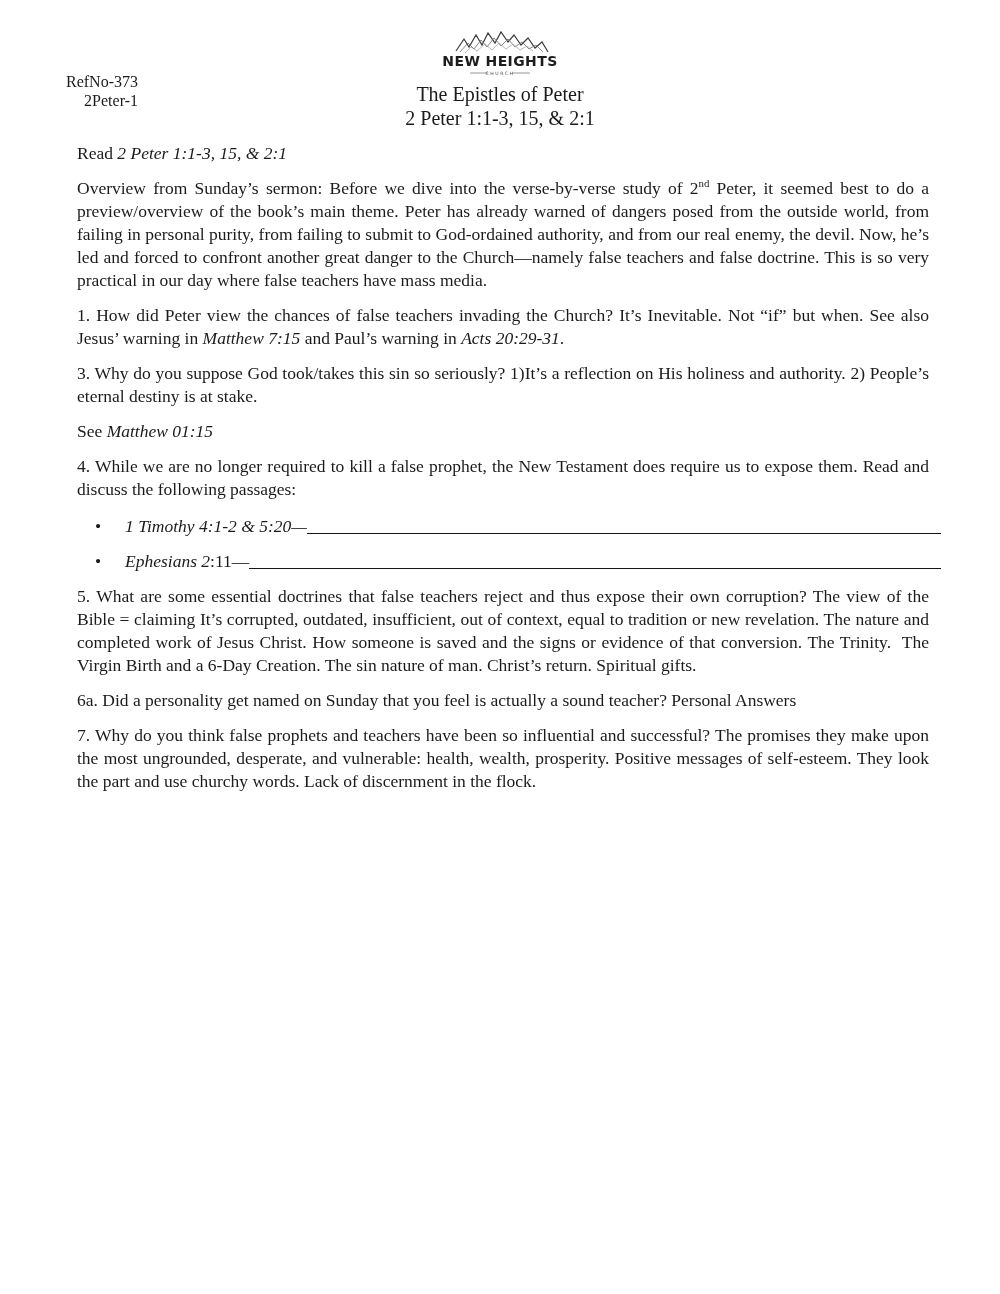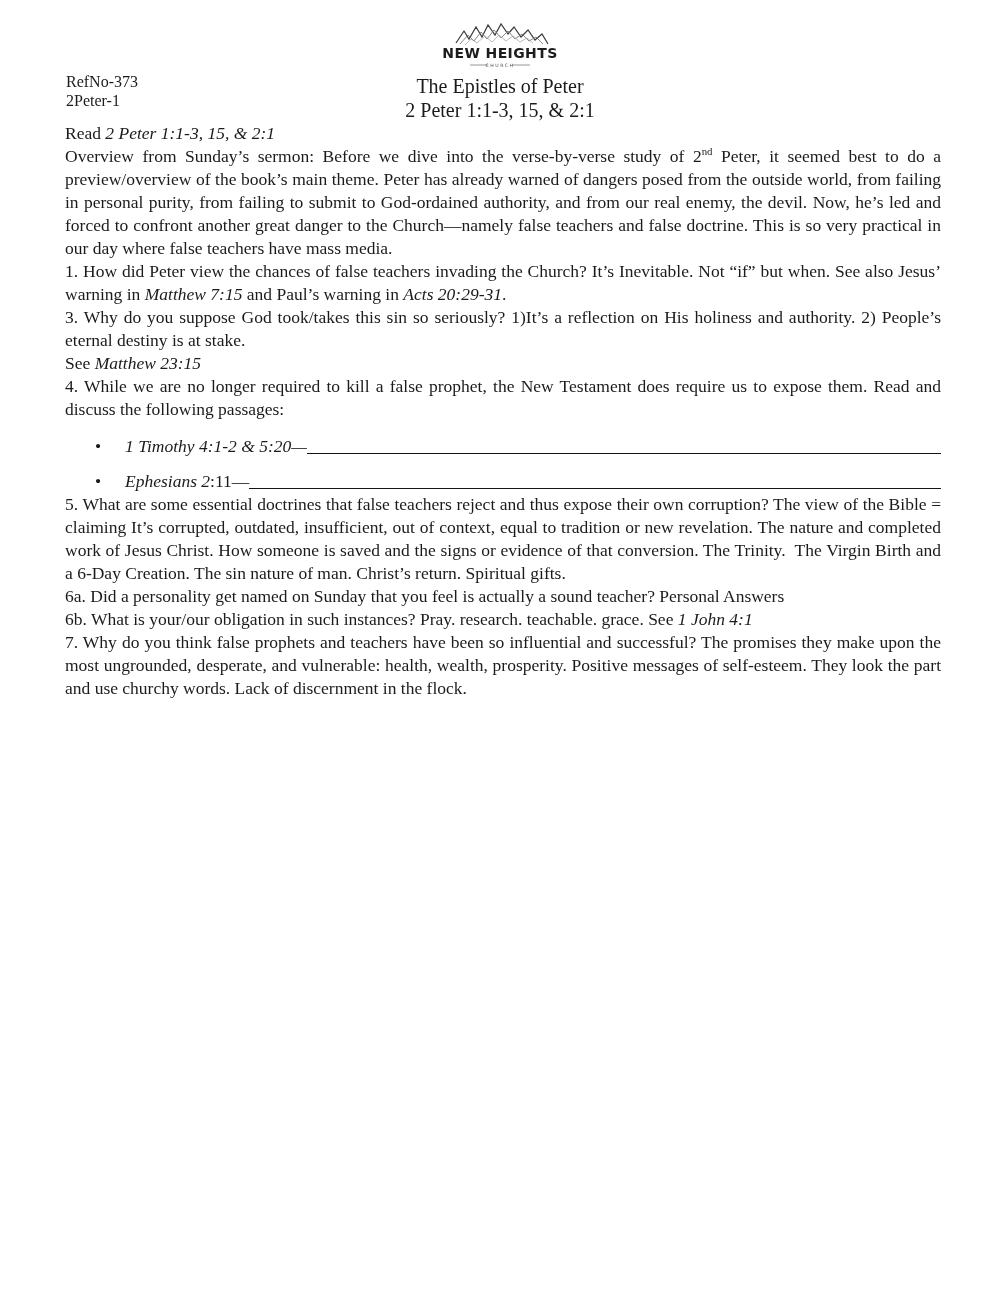--- a/index.html
+++ b/index.html
@@ -3,38 +3,38 @@
 <meta charset="utf-8">
 <style>
   html,body{margin:0;padding:0;background:#ffffff;}
   .page{
     width:1000px;height:1294px;background:#ffffff;position:relative;
     font-family:"Liberation Serif","DejaVu Serif",serif;color:#1b1b1b;
     overflow:hidden;
   }
   .ref-block{
     position:absolute;left:66px;top:72px;
-    font-size:16px;line-height:19px;text-align:left;
+    font-size:16px;line-height:19px;text-align:right;
   }
-  .header{padding-top:20px;text-align:center;}
+  .header{padding-top:28px;text-align:center;}
   .logo-wrap{display:flex;justify-content:center;}
   .logo-name-text{
     font-family:"DejaVu Sans",sans-serif;font-weight:700;font-size:14px;
     letter-spacing:0.4px;fill:#1c1c1c;
   }
   .logo-sub-text{
     font-family:"DejaVu Sans",sans-serif;font-size:4.6px;
     letter-spacing:1.6px;fill:#4a4a4a;
   }
   .titles{margin-top:5px;font-size:20px;line-height:23.5px;}
   .content{
     padding:0 59px 0 65px;font-size:17.5px;line-height:23px;
     text-align:justify;
   }
-  .content p{margin:0;}
+  .content p{margin:12px;}
   .u{text-decoration-thickness:1.4px;text-underline-offset:2.5px;}
   .i{font-style:italic;}
   sup{font-size:0.62em;line-height:0;vertical-align:super;}
   .mt-64{margin-top:64px;}
   .mt-50{margin-top:50px;}
   .mt-33{margin-top:33px;}
   .mt-23{margin-top:23px;}
   .mt-14{margin-top:14px;}
   .mt-12{margin-top:12px;}
   .mt-11{margin-top:11px;}
@@ -77,36 +77,35 @@
   </div>
 
   <div class="content">
     <p class="mt-64"><span>Read </span><span class="i">2 Peter 1:1-3, 15, &amp; 2:1</span></p>
     <p><span>Overview from Sunday’s sermon: </span><span class="u">Before we dive into the verse-by-verse study of 2</span><span class="u"><sup>nd</sup></span><span class="u"> Peter, it seemed best to do a preview/overview of the book’s main theme. Peter has already warned of dangers posed from the outside world, from failing in personal purity, from failing to submit to God-ordained authority, and from our real enemy, the devil. Now, he’s led and forced to confront another great danger to the Church—namely false teachers and false doctrine. This is so very practical in our day where false teachers have mass media.</span></p>
 
     <p class="mt-50"><span>1. How did Peter view the chances of false teachers invading the Church? </span><span class="u">It’s Inevitable. Not “if” but when.</span><span> See also Jesus’ warning in </span><span class="i">Matthew 7:15</span><span> and Paul’s warning in </span><span class="i">Acts 20:29-31</span><span>.</span></p>
 
 
     <p class="mt-23"><span>3. Why do you suppose God took/takes this sin so seriously? </span><span class="u">1)It’s a reflection on His holiness and authority. 2) People’s eternal destiny is at stake.</span></p>
-    <p><span>See </span><span class="i">Matthew 23:15</span></p>
+    <p><span>See </span><span class="i">Matthew 01:15</span></p>
 
     <p class="mt-23"><span>4. While we are no longer required to kill a false prophet, the New Testament does require us to expose them. Read and discuss the following passages:</span></p>
 
     <div class="bullet-row mt-14">
       <span class="bullet">•</span>
       <span class="bullet-label"><span class="i">1 Timothy 4:1-2 &amp; 5:20—</span></span>
       <span class="fill-line"></span>
     </div>
     <div class="bullet-row mt-12">
       <span class="bullet">•</span>
       <span class="bullet-label"><span class="i">Ephesians 2</span><span>:11— </span></span>
       <span class="fill-line"></span>
     </div>
 
     <p class="mt-33"><span>5. What are some essential doctrines that false teachers reject and thus expose their own corruption? </span><span class="u">The view of the Bible = claiming It’s corrupted, outdated, insufficient, out of context, equal to tradition or new revelation. The nature and completed work of Jesus Christ. How someone is saved and the signs or evidence of that conversion. The Trinity.&nbsp; The Virgin Birth and a 6-Day Creation. The sin nature of man. Christ’s return. Spiritual gifts.</span></p>
 
     <p class="mt-11"><span>6a. Did a personality get named on Sunday that you feel is actually a sound teacher? </span><span class="u">Personal Answers</span></p>
-    <p class="mt-12"><span>6b. What is your/our obligation in such instances? </span><span class="u">Pray. research. teachable. grace.</span><span> See </span><span class="i">1 John 4:1</span></p>
 
     <p class="mt-23"><span>7. Why do you think false prophets and teachers have been so influential and successful? </span><span class="u">The promises they make upon the most ungrounded, desperate, and vulnerable: health, wealth, prosperity. Positive messages of self-esteem. They look the part and use churchy words. Lack of discernment in the flock.</span></p>
   </div>
 
 </div>
 
 </body></html>

